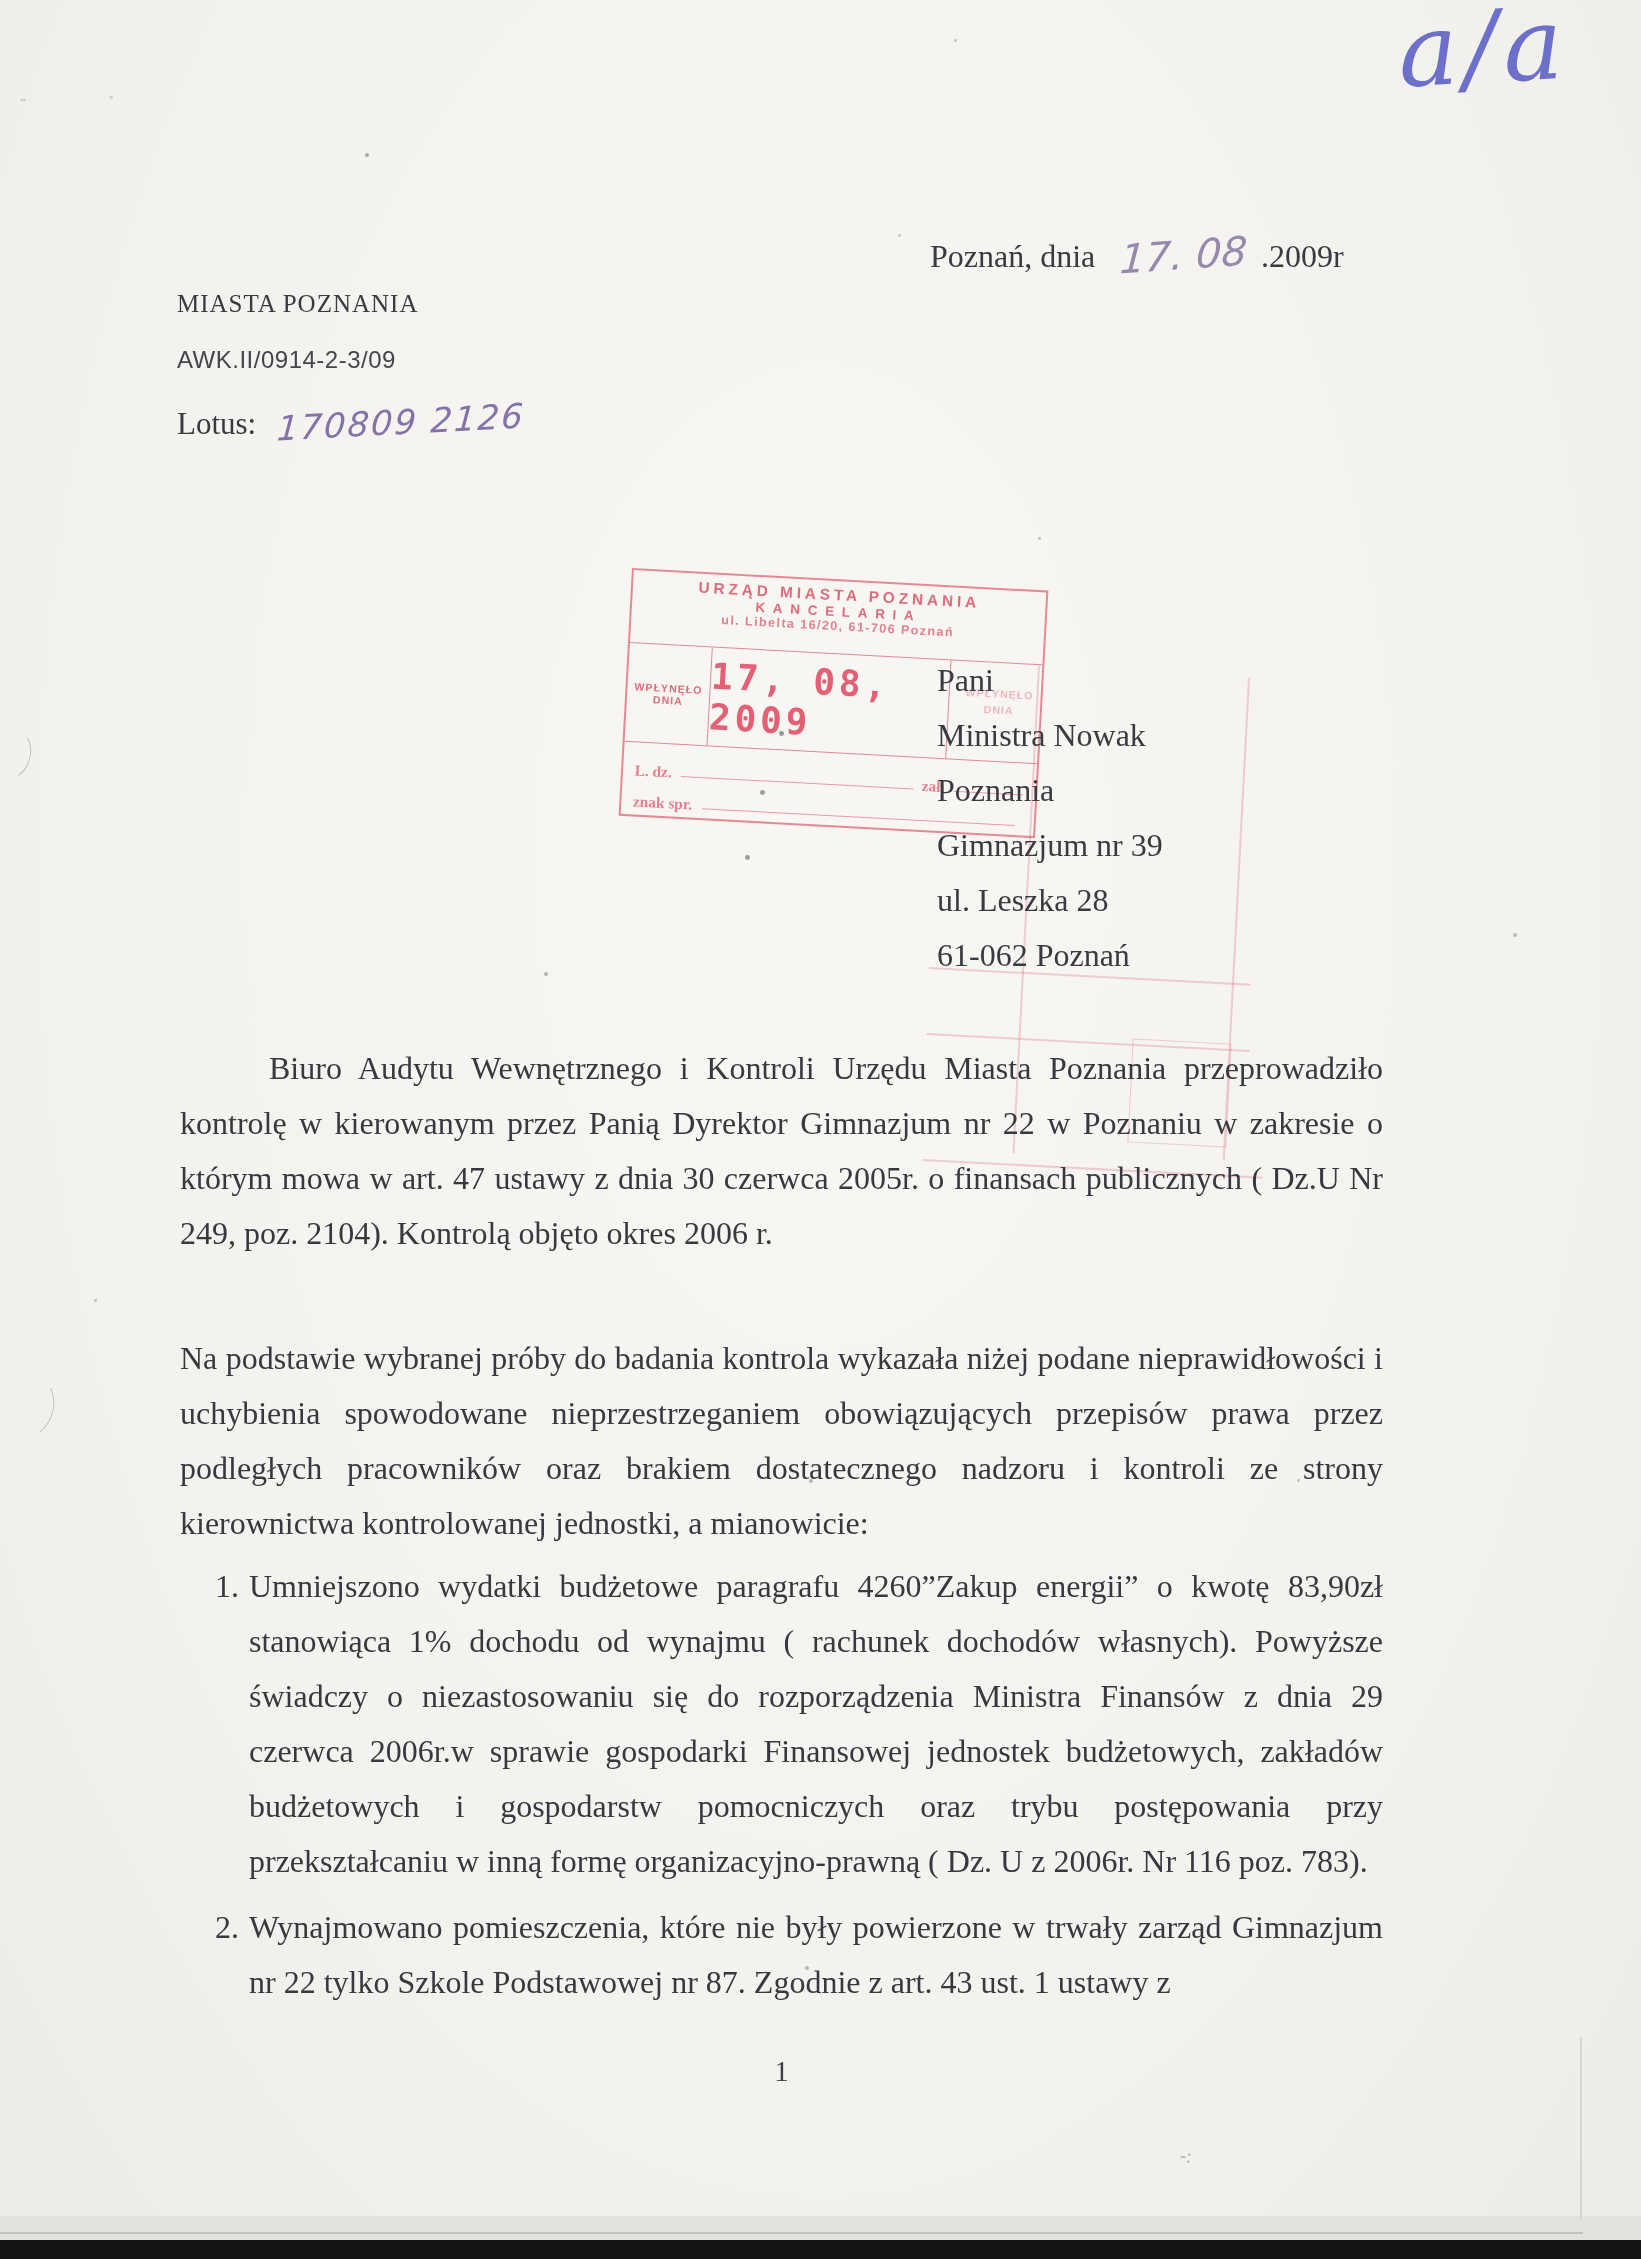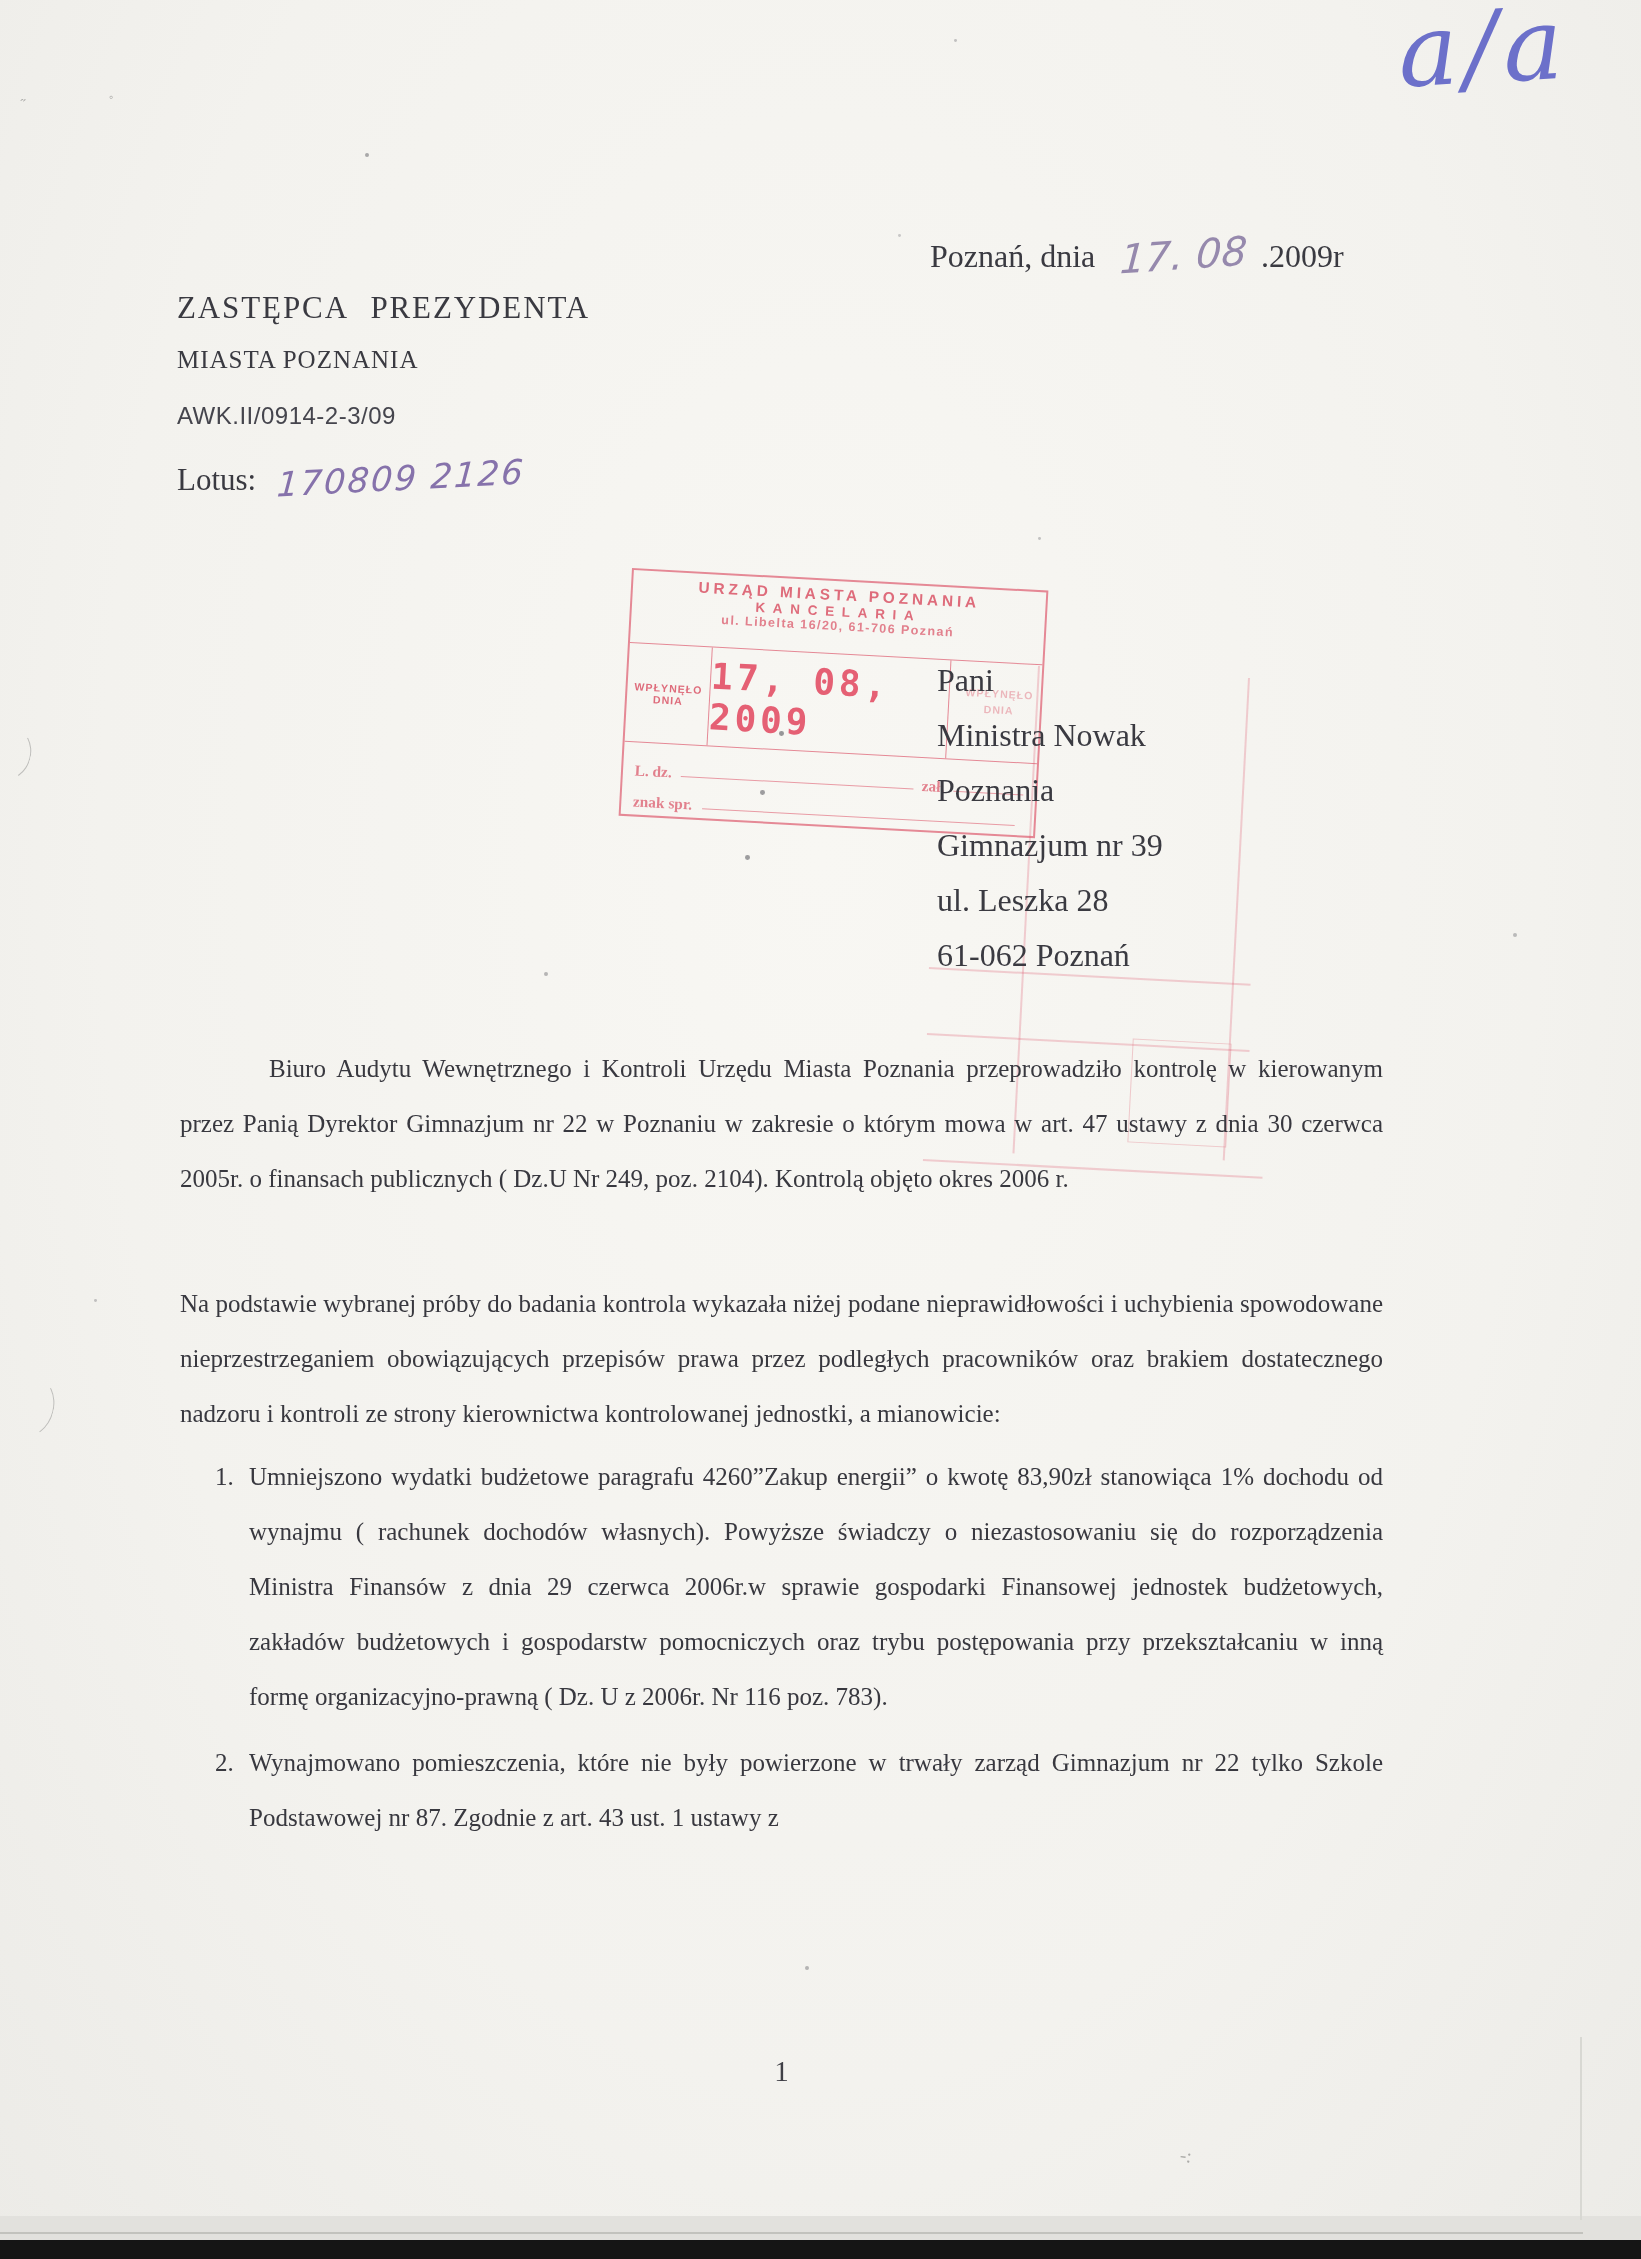--- a/index.html
+++ b/index.html
@@ -73,21 +73,21 @@
   .gline { background:rgba(222,95,114,.28); position:absolute; transform:rotate(3deg); transform-origin:0 0; }
   .ghost-box { position:absolute; left:1130px; top:1041px; width:97px; height:102px;
     border:1.9px solid rgba(222,95,114,.3); transform:rotate(3deg); }
 
   
   .recipient { position:absolute; left:937px; top:662px; font-size:32px; }
   .recipient > div { height:55px; }
 
   
   .content { position:absolute; left:180px; top:1041px; width:1203px;
-    font-size:25px; line-height:55px; text-align:justify; color:#38383f; }
+    font-size:32px; line-height:55px; text-align:justify; color:#38383f; }
   .content p { margin:0; }
   .p1 { text-indent:89px; }
   .p2 { margin-top:70px !important; }
   .list-item { position:relative; padding-left:69px; }
   .li1 { margin-top:7.7px; }
   .li2 { margin-top:11.6px; }
   .list-num { position:absolute; left:35px; top:0; }
 
   .page-num { position:absolute; left:180px; width:1203px; top:2055px;
     text-align:center; font-size:29px; color:#3f3f46; }
@@ -108,21 +108,20 @@
 
 <div class="page">
 
   <div class="hw-aa">a/a</div>
 
   <div class="dateline">
     <span>Poznań, dnia</span><span class="hw-date">17. 08</span><span>.2009r</span>
   </div>
 
   <div class="sender">
-    <div class="s1">ZASTĘPCA PREZYDENTA</div>
     <div class="s2">MIASTA POZNANIA</div>
     <div class="s3">AWK.II/0914-2-3/09</div>
     <div class="s4">
       <span>Lotus:</span><span class="hw-lotus">170809 2126</span>
     </div>
   </div>
 
   <div class="stamp">
     <div class="stamp-header">
       <div class="sh1">URZĄD MIASTA POZNANIA</div>

